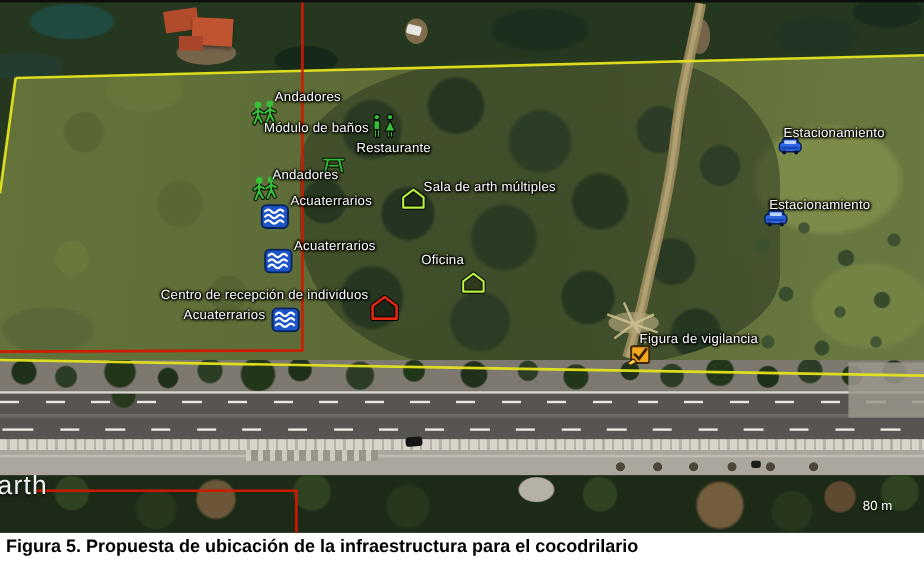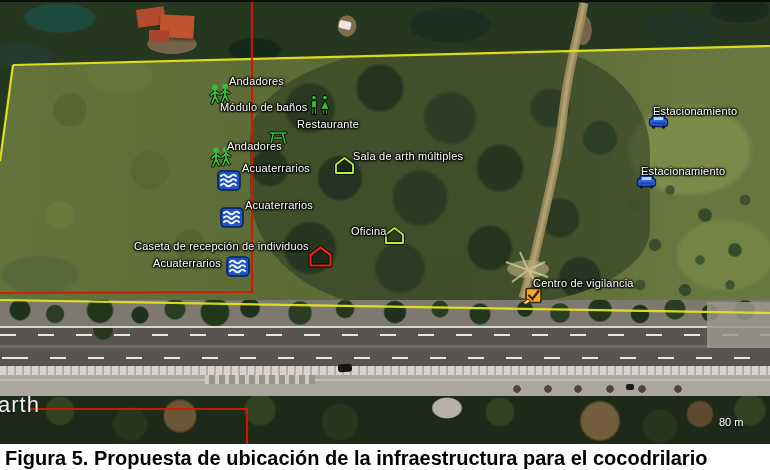--- a/index.html
+++ b/index.html
@@ -149,33 +149,33 @@
     letter-spacing:.2px;
     text-shadow:-1px 0 2px #000,1px 0 2px #000,0 -1px 2px #000,0 1px 2px #000,1px 1px 2px #000;}
   .ico{position:absolute;display:block;}
   #pm1 .lbl{left:229px;top:76px}   #pm1 .ico{left:208px;top:84px}
   #pm2 .lbl{left:220px;top:102px}  #pm2 .ico{left:307px;top:94px}
   #pm3 .lbl{left:297px;top:119px}  #pm3 .ico{left:268px;top:128px}
   #pm4 .lbl{left:227px;top:141px}  #pm4 .ico{left:209px;top:147px}
   #pm5 .lbl{left:242px;top:163px}  #pm5 .ico{left:217px;top:170px}
   #pm6 .lbl{left:245px;top:200px}  #pm6 .ico{left:220px;top:207px}
   #pm7 .lbl{left:353px;top:151px}  #pm7 .ico{left:334px;top:156px}
-  #pm8 .lbl{left:351px;top:226px}  #pm8 .ico{left:384px;top:226px}
+  #pm8 .lbl{left:351px;top:212px}  #pm8 .ico{left:384px;top:226px}
   #pm9 .lbl{left:134px;top:241px}  #pm9 .ico{left:308px;top:245px}
   #pm10 .lbl{left:153px;top:258px} #pm10 .ico{left:226px;top:256px}
   #pm11 .lbl{left:653px;top:106px} #pm11 .ico{left:648px;top:114px}
   #pm12 .lbl{left:641px;top:166px} #pm12 .ico{left:636px;top:174px}
   #pm13 .lbl{left:533px;top:278px} #pm13 .ico{left:521px;top:286px}
 
   
   .watermark{position:absolute;left:-2px;top:392px;z-index:8;color:#f2f2f2;font-size:22px;
     letter-spacing:1px;text-shadow:0 1px 2px rgba(0,0,0,.6);}
   .scale{position:absolute;left:719px;top:416px;z-index:8;color:#fff;font-size:11px;
     text-shadow:0 1px 2px #000;}
-  .caption{position:absolute;left:5px;top:447px;width:762px;color:#000;font-size:20px;
+  .caption{position:absolute;left:5px;top:447px;width:762px;color:#000;font-size:15px;
     font-weight:bold;}
 </style>
 </head>
 <body>
 
 <div class="figure">
   <div class="map">
 
     <div class="layer forest-top"></div>
     <div class="layer field"></div>
@@ -343,21 +343,21 @@
       <span class="lbl">Oficina</span>
     </div>
 
     <div class="pm" id="pm9">
       <span class="ico">
         <svg width="25" height="23" viewBox="0 0 25 23">
           <path d="M12.5 2.5 L22.5 10 V20.5 H2.5 V10 Z" fill="rgba(0,0,0,0.25)" stroke="#000" stroke-width="3.8" stroke-linejoin="round"></path>
           <path d="M12.5 2.5 L22.5 10 V20.5 H2.5 V10 Z" fill="none" stroke="#e02812" stroke-width="2.2" stroke-linejoin="round"></path>
         </svg>
       </span>
-      <span class="lbl">Caseta de recepción de individuos</span>
+      <span class="lbl">Centro de recepción de individuos</span>
     </div>
 
     <div class="pm" id="pm10">
       <span class="ico">
         <svg width="24" height="21" viewBox="0 0 24 21">
           <rect x="1" y="1" width="22" height="19" rx="4" fill="#1d55c8" stroke="#06235e" stroke-width="1.6"></rect>
           <g stroke="#fff" stroke-width="1.9" fill="none" stroke-linecap="round">
             <path d="M4 6 q2.5 -2.8 5 0 t5 0 t5 0"></path>
             <path d="M4 10.5 q2.5 -2.8 5 0 t5 0 t5 0"></path>
             <path d="M4 15 q2.5 -2.8 5 0 t5 0 t5 0"></path>
@@ -396,21 +396,21 @@
     </div>
 
     <div class="pm" id="pm13">
       <span class="ico">
         <svg width="22" height="19" viewBox="0 0 22 19">
           <rect x="5" y="2.5" width="15" height="14" rx="1.5" fill="#f5a623" stroke="#3a2800" stroke-width="1.6"></rect>
           <path d="M8 9.5 l3.5 3.5 L17.5 5" stroke="#3a2800" stroke-width="2.4" fill="none" stroke-linecap="round"></path>
           <path d="M2 16.5 L7 13 L9.5 15.5 L4.5 18.5 Z" fill="#ffd14d" stroke="#3a2800" stroke-width="1"></path>
         </svg>
       </span>
-      <span class="lbl">Centro de vigilancia</span>
+      <span class="lbl">Figura de vigilancia</span>
     </div>
 
     <div class="watermark">arth</div>
     <div class="scale">80 m</div>
   </div>
 
   <div class="caption">Figura 5. Propuesta de ubicación de la infraestructura para el cocodrilario</div>
 </div>
 
 </body></html>

